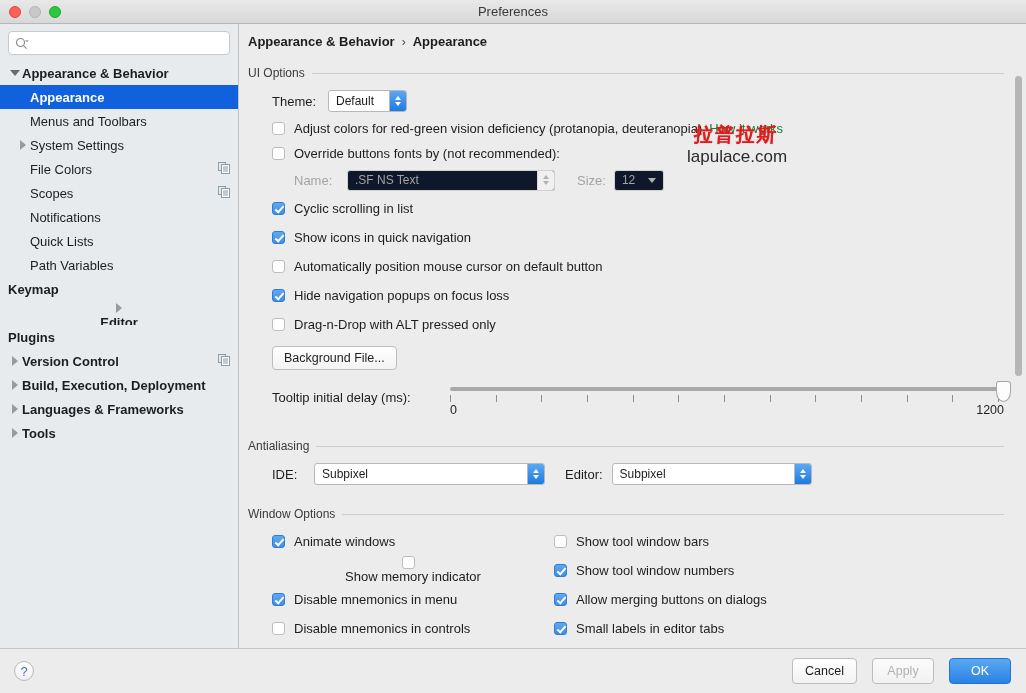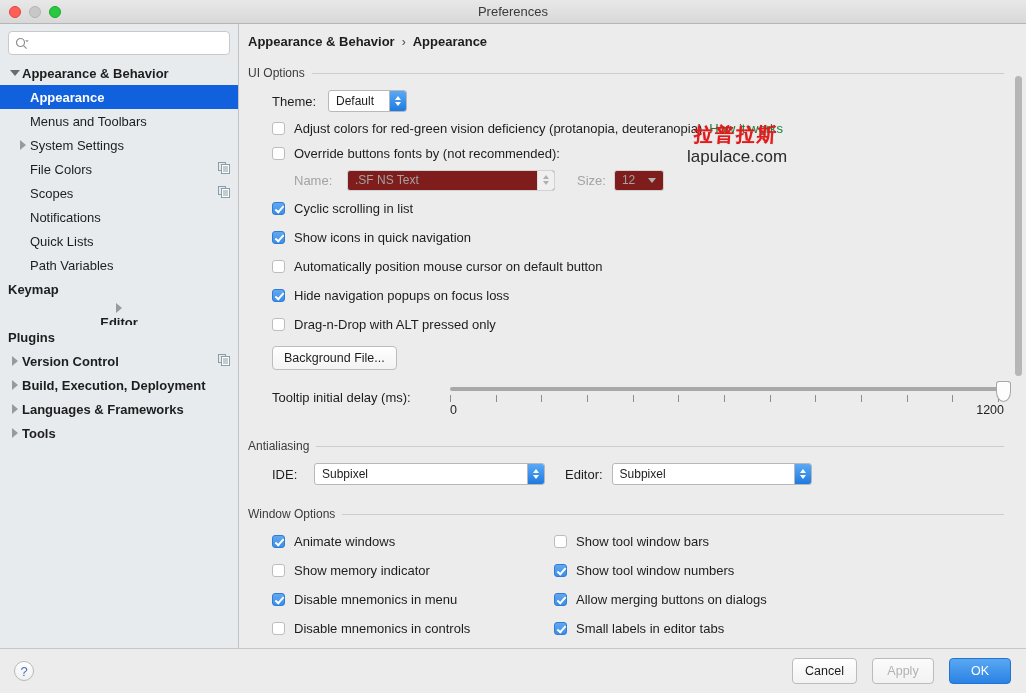--- a/index.html
+++ b/index.html
@@ -130,21 +130,21 @@
     background: linear-gradient(180deg,#5aa9f5 0%,#1f7ae0 100%);
     border-left: 1px solid #b8b8b8;
     display: flex; flex-direction: column;
     align-items: center; justify-content: center; gap: 2px;
     flex: 0 0 17px;
   }
   .chev-up, .chev-dn { width: 0; height: 0; }
   .chev-up { border-left: 3.5px solid transparent; border-right: 3.5px solid transparent; border-bottom: 4px solid #fff; }
   .chev-dn { border-left: 3.5px solid transparent; border-right: 3.5px solid transparent; border-top: 4px solid #fff; }
 
-  .combo.disabled { background: #7f1d1d; border-color: #d2d2d2; color: #a3a3a3; }
+  .combo.disabled { background: #0f172a; border-color: #d2d2d2; color: #a3a3a3; }
   .combo.disabled .stepper { background: #f0f0f0; border-left: 1px solid #dcdcdc; }
   .combo.disabled .chev-up { border-bottom-color: #b0b0b0; }
   .combo.disabled .chev-dn { border-top-color: #b0b0b0; }
 
   .combo.flat { }
   .combo.flat .stepper-flat {
     width: 22px; align-self: stretch; flex: 0 0 22px;
     display: flex; align-items: center; justify-content: center;
   }
   .v-chev { width: 0; height: 0; border-left: 4px solid transparent; border-right: 4px solid transparent; border-top: 5px solid #b0b0b0; }
@@ -506,21 +506,21 @@
         <span class="group-title">Window Options</span>
         <span class="group-line"></span>
       </div>
 
       <div style="display:flex;padding-left:24px;">
         <div id="wo-left" style="width:282px;">
             <div class="cbrow" style="height: 29px;">
               <span class="cb on"></span>
               <span class="cbl">Animate windows</span>
             </div>
-            <div class="cbrow" style="height: 29px;">
+            <div class="cbrow" style="height: 29px; flex-direction: column;">
               <span class="cb off"></span>
               <span class="cbl">Show memory indicator</span>
             </div>
             <div class="cbrow" style="height: 29px;">
               <span class="cb on"></span>
               <span class="cbl">Disable mnemonics in menu</span>
             </div>
             <div class="cbrow" style="height: 29px;">
               <span class="cb off"></span>
               <span class="cbl">Disable mnemonics in controls</span>

